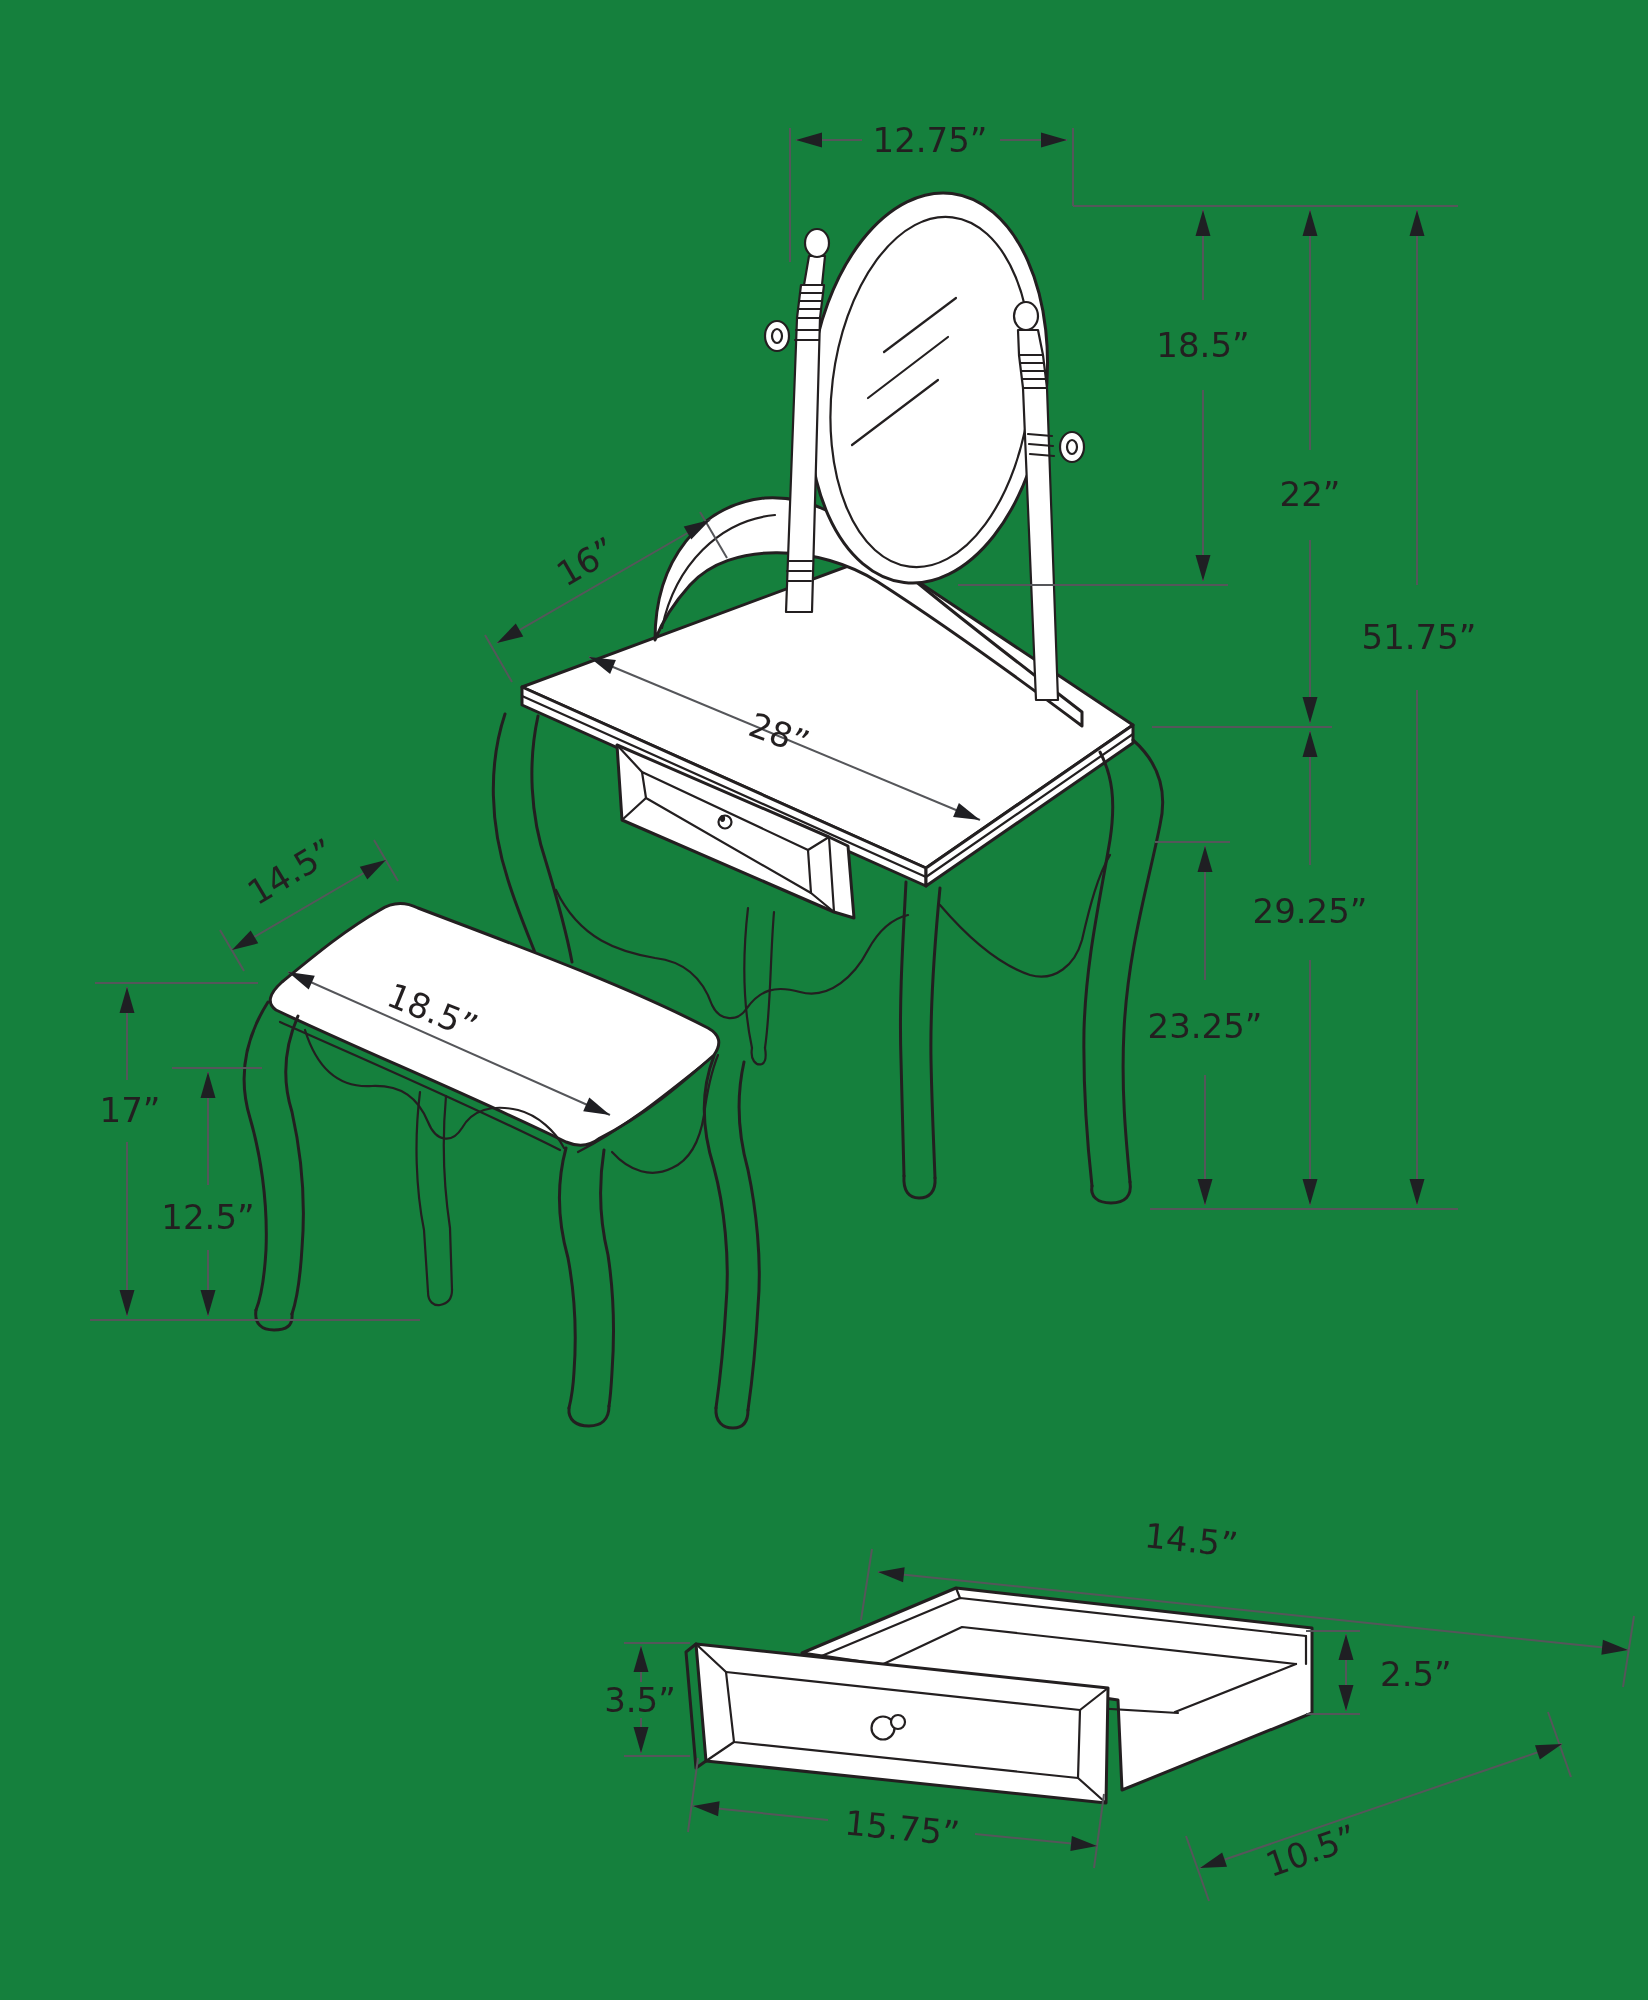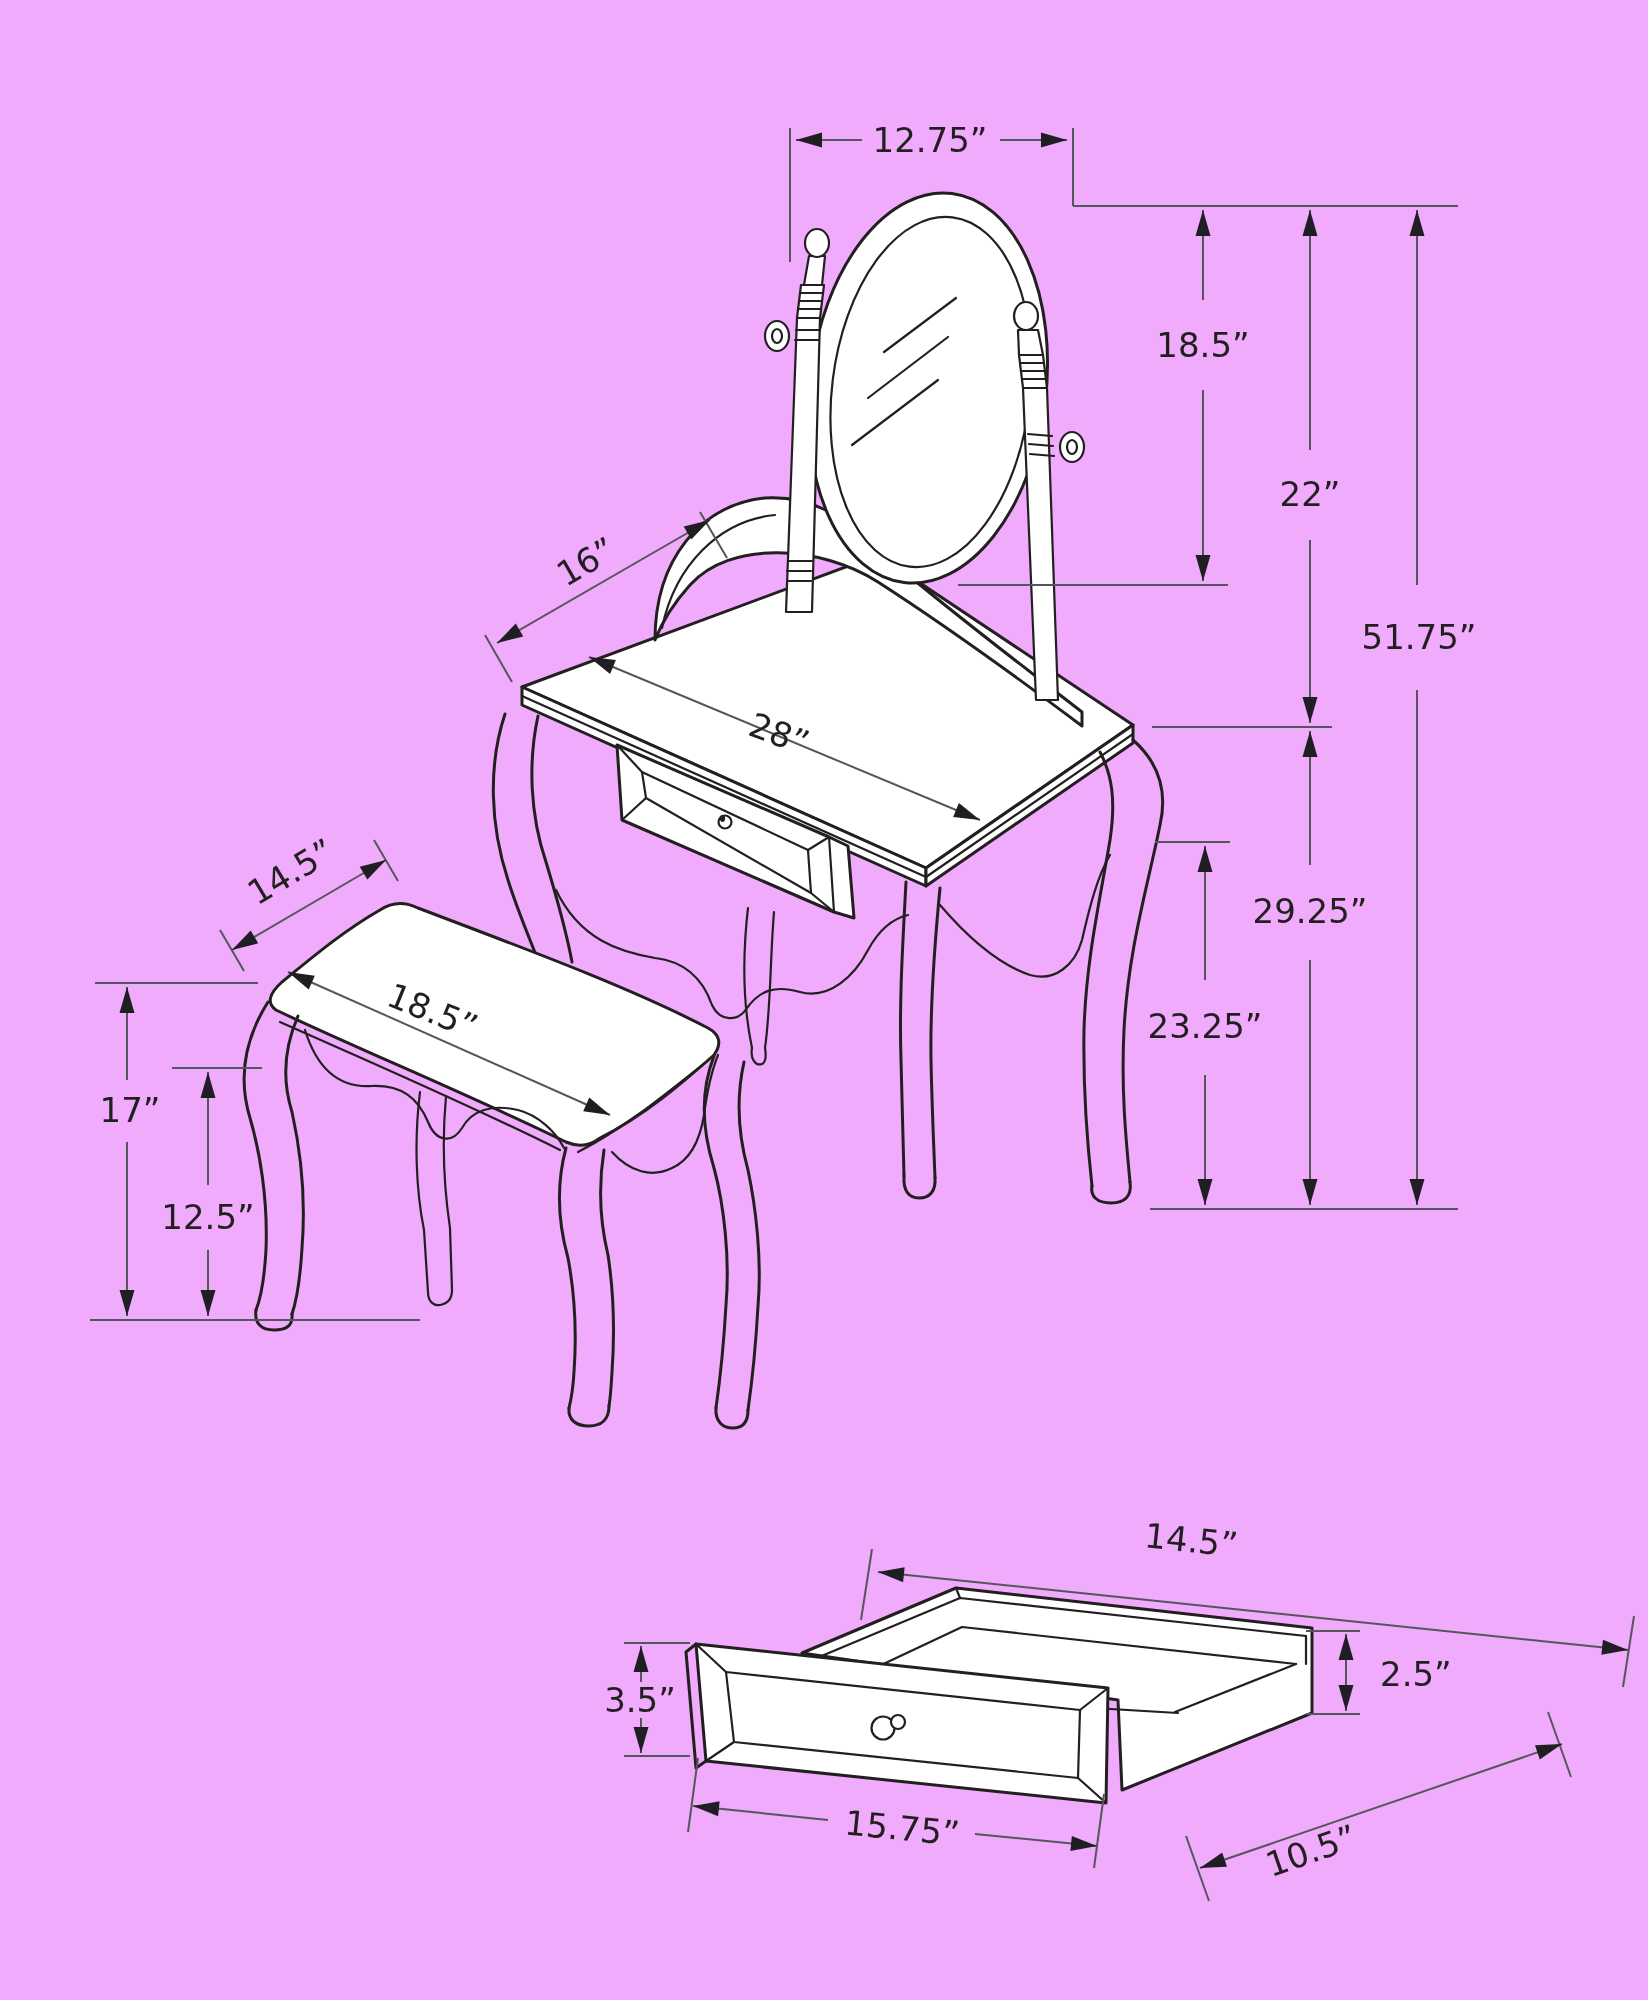--- a/index.html
+++ b/index.html
@@ -1,16 +1,16 @@
 <!DOCTYPE html>
 <html><head>
 <meta charset="utf-8">
 <style>
   html,body{margin:0;padding:0;background:#fff;}
-  .stage{position:relative;width:1648px;height:2000px;background:#f0abfc;overflow:hidden;}
+  .stage{position:relative;width:1648px;height:2000px;background:#15803d;overflow:hidden;}
   svg{display:block;}
   .ln{fill:none;stroke:#231f20;stroke-width:3;stroke-linecap:round;stroke-linejoin:round;}
   .ln2{fill:none;stroke:#231f20;stroke-width:2.2;stroke-linecap:round;stroke-linejoin:round;}
   .fw{fill:#ffffff;stroke:#231f20;stroke-width:3;stroke-linejoin:round;}
   .fw2{fill:#ffffff;stroke:#231f20;stroke-width:2.2;stroke-linejoin:round;}
   .dim{fill:none;stroke:#55565a;stroke-width:2;}
   .lbl{font-family:"DejaVu Sans","Liberation Sans",sans-serif;font-size:34px;fill:#231f20;text-anchor:middle;}
   .lbl-s{text-anchor:start;}
 </style>
 </head>

